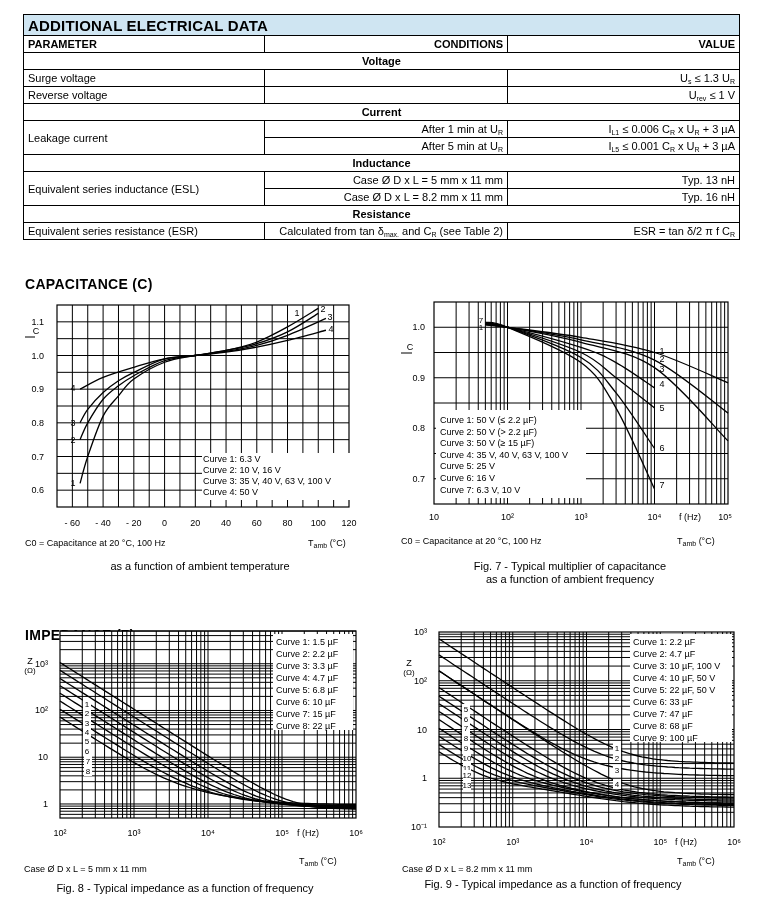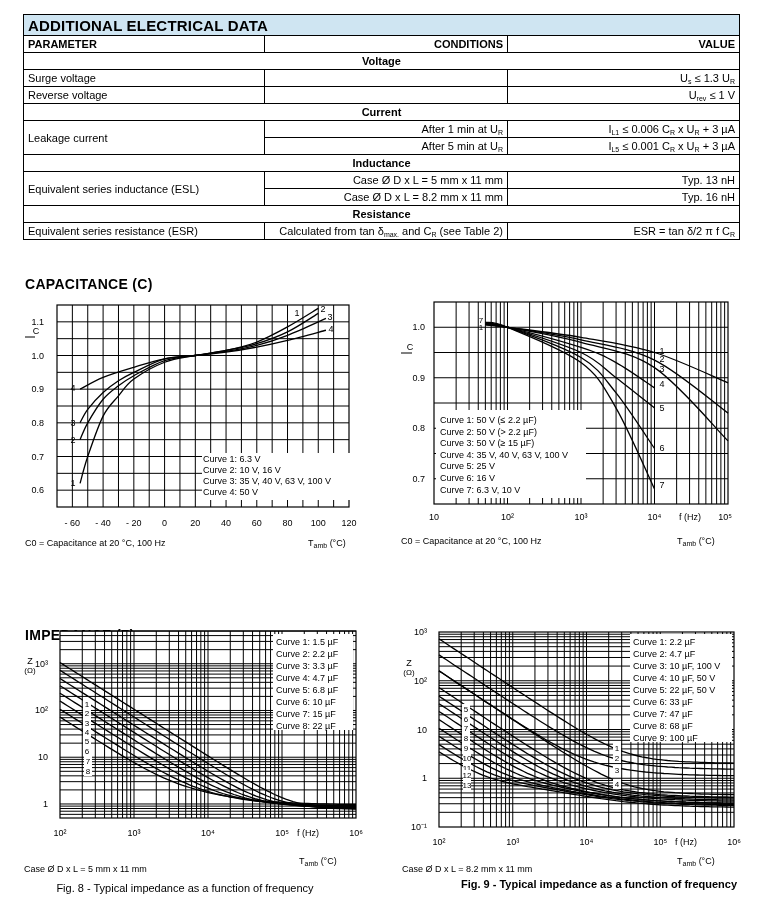--- a/index.html
+++ b/index.html
@@ -484,26 +484,29 @@
     <text x="617" y="761" text-anchor="middle" style="font-size:8px">2</text>
     <rect x="613" y="765" width="8" height="10" fill="#fff"></rect>
     <text x="617" y="773" text-anchor="middle" style="font-size:8px">3</text>
     <rect x="613" y="779" width="8" height="10" fill="#fff"></rect>
     <text x="617" y="787" text-anchor="middle" style="font-size:8px">4</text>
   </svg>
 
 <div class="note" style="left:25px; top:538px;">C0 = Capacitance at 20 °C, 100 Hz</div>
 <div class="note" style="left:308px; top:538px;">T<sub>amb</sub> (°C)</div>
 <div class="caption" style="left:70px; top:560px; width:260px;">
+  <div>as a function of ambient temperature</div>
 </div>
 
 <div class="note" style="left:401px; top:536px;">C0 = Capacitance at 20 °C, 100 Hz</div>
 <div class="note" style="left:677px; top:536px;">T<sub>amb</sub> (°C)</div>
 <div class="caption" style="left:440px; top:560px; width:260px;">
+  <div>Fig. 7 - Typical multiplier of capacitance</div>
+  <div>as a function of ambient frequency</div>
 </div>
 
 <div class="note" style="left:24px; top:864px;">Case Ø D x L = 5 mm x 11 mm</div>
 <div class="note" style="left:299px; top:856px;">T<sub>amb</sub> (°C)</div>
 <div class="caption" style="left:30px; top:882px; width:310px;">Fig. 8 - Typical impedance as a function of frequency</div>
 
 <div class="note" style="left:402px; top:864px;">Case Ø D x L = 8.2 mm x 11 mm</div>
 <div class="note" style="left:677px; top:856px;">T<sub>amb</sub> (°C)</div>
-<div class="caption" style="left:454px; top:878px; width:290px;font-weight:bold;">Fig. 9 - Typical impedance as a function of frequency</div>
+<div class="caption" style="left:408px; top:878px; width:290px;">Fig. 9 - Typical impedance as a function of frequency</div>
 
 </body></html>

